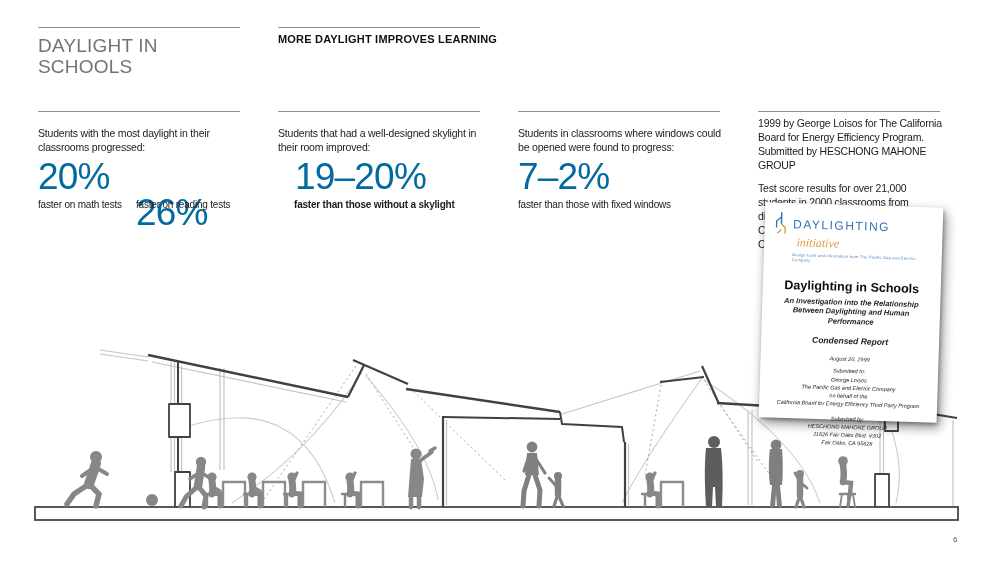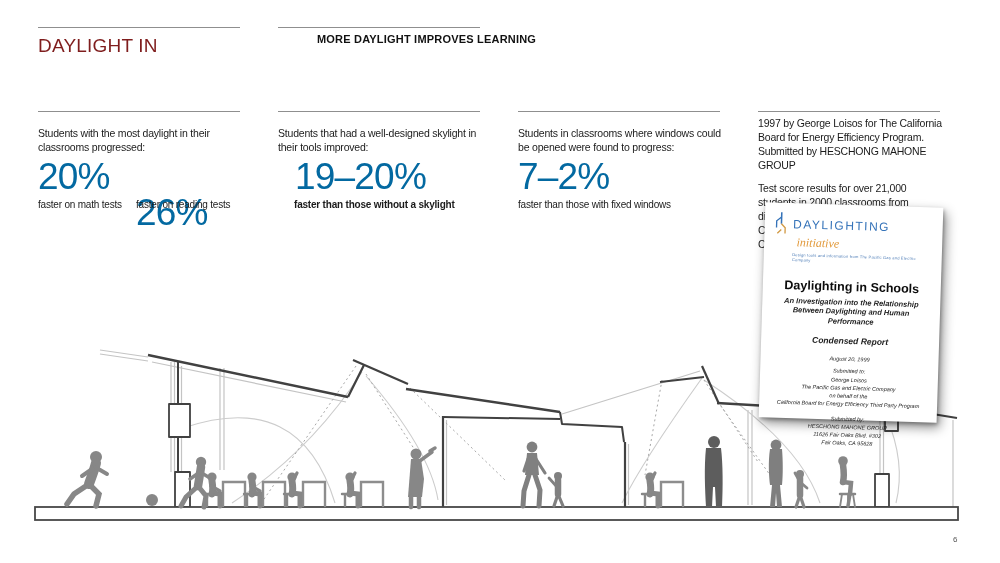--- a/index.html
+++ b/index.html
@@ -4,25 +4,25 @@
 <style>
   html,body{margin:0;padding:0;}
   body{
     width:1000px;height:563px;position:relative;overflow:hidden;
     background:#ffffff;color:#1c1c1c;
     font-family:"Liberation Sans",sans-serif;
   }
   .rule{position:absolute;height:1px;background:#8f8f8f;}
   .page-title{
     position:absolute;left:38px;top:36px;font-size:19px;line-height:1.1;
-    letter-spacing:.2px;color:#7f1d1d;
+    letter-spacing:.2px;color:#737373;
   }
   .kicker{
     position:absolute;left:278px;top:33px;font-size:11px;font-weight:bold;
-    letter-spacing:.2px;color:#111;margin-left:39px;
+    letter-spacing:.2px;color:#111;
   }
   .intro{
     position:absolute;top:126px;width:206px;font-size:10.5px;line-height:1.35;
     letter-spacing:-.2px;color:#1b1b1b;
   }
   .bignum{
     position:absolute;top:156px;font-size:37px;letter-spacing:-.8px;color:#0369a1;
     font-weight:normal;
   }
   .caption{
@@ -231,46 +231,47 @@
     <path d="M-3,-13 L12,-13" stroke-width="2.5"></path>
     <path d="M-1,-13 L-3,0 M10,-13 L12,0 M5,-13 L5,0" stroke-width="1.8"></path>
   </g>
 </svg>
 
 <div class="rule" style="left:38px;top:27px;width:202px;"></div>
 <div class="rule" style="left:278px;top:27px;width:202px;"></div>
 
 <div class="page-title">
   <div>DAYLIGHT IN</div>
+  <div>SCHOOLS</div>
 </div>
 
 <div class="kicker">MORE DAYLIGHT IMPROVES LEARNING</div>
 
 <div class="rule" style="left:38px;top:111px;width:202px;"></div>
 <div class="rule" style="left:278px;top:111px;width:202px;"></div>
 <div class="rule" style="left:518px;top:111px;width:202px;"></div>
 <div class="rule" style="left:758px;top:111px;width:182px;"></div>
 
 <div class="intro" style="left:38px;">Students with the most daylight in their classrooms progressed:</div>
-<div class="intro" style="left:278px;">Students that had a well-designed skylight in their tools improved:</div>
+<div class="intro" style="left:278px;">Students that had a well-designed skylight in their room improved:</div>
 <div class="intro" style="left:518px;">Students in classrooms where windows could be opened were found to progress:</div>
 
 <div class="bignum" style="left:38px;">20%</div>
 <div class="caption" style="left:38px;">faster on math tests</div>
 <div class="bignum" style="left:136px;margin-top:36px;">26%</div>
 <div class="caption" style="left:136px;">faster on reading tests</div>
 
 <div class="bignum" style="left:278px;margin-left:17px;">19–20%</div>
 <div class="caption" style="left:294px;font-weight:bold;">faster than those without a skylight</div>
 
 <div class="bignum" style="left:518px;">7–2%</div>
 <div class="caption" style="left:518px;">faster than those with fixed windows</div>
 
 <div class="source">
-  <div class="para1">1997 by George Loisos for The California Board for Energy Efficiency Program. Submitted by HESCHONG MAHONE GROUP</div>
+  <div class="para1">1999 by George Loisos for The California Board for Energy Efficiency Program. Submitted by HESCHONG MAHONE GROUP</div>
   <div class="para2">Test score results for over 21,000 students in 2000 classrooms from districts, located in Orange County, California, Seattle, Washington, and Fort Collins, Colorado</div>
 </div>
 
 <div class="report">
   <div class="logo-row">
     <svg width="16" height="28" viewBox="0 0 16 28">
       <path d="M8,1 V13" stroke="#3573b9" stroke-width="1.6" fill="none"></path>
       <path d="M8,6 L3,10 L3,17" stroke="#3573b9" stroke-width="1.4" fill="none"></path>
       <path d="M8,13 L12,17 L12,23 M8,19 L4,23" stroke="#d29a45" stroke-width="1.4" fill="none"></path>
     </svg>

